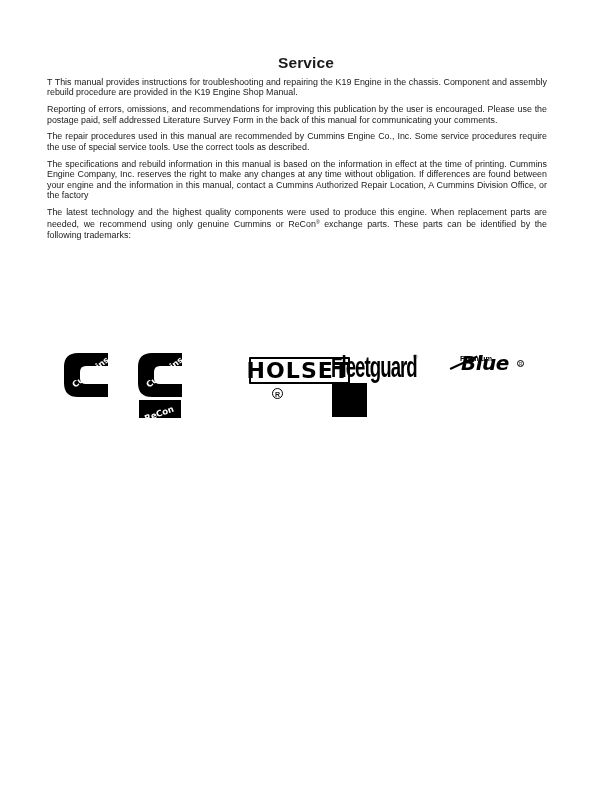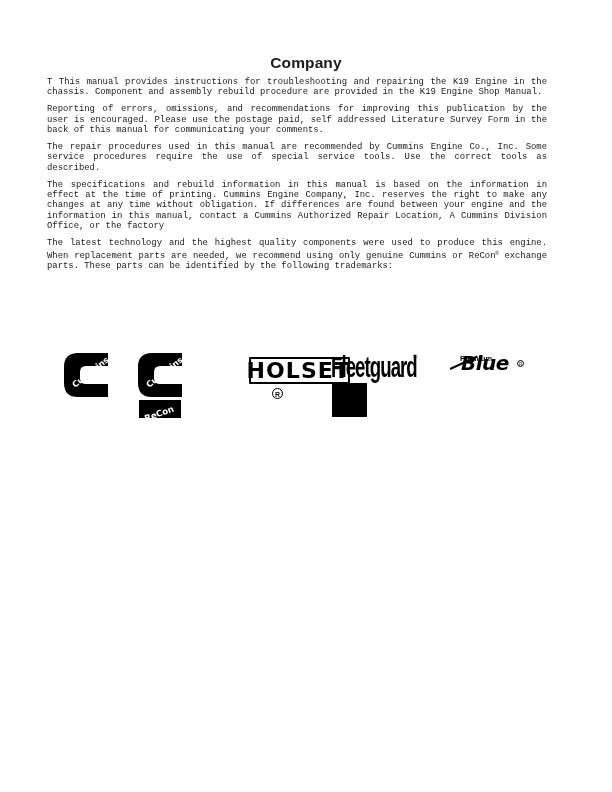--- a/index.html
+++ b/index.html
@@ -1,19 +1,19 @@
 <!DOCTYPE html>
 <html><head>
   <meta charset="utf-8">
   <style>
     html, body { margin: 0; padding: 0; background: #ffffff; }
     body { width: 612px; height: 792px; position: relative; overflow: hidden; font-family: "Liberation Sans", sans-serif; color: #1a1a1a; }
     .title { position: absolute; left: 0; width: 612px; top: 54px; text-align: center; font-weight: bold; font-size: 15.5px; letter-spacing: 0.1px; }
     .body-text { position: absolute; left: 47px; width: 500px; top: 77px; font-size: 8.9px; line-height: 10.45px; }
-    .body-text p { margin: 0 0 6.3px 0; text-align: justify; font-family: Liberation Mono, monospace; }
+    .body-text p { margin: 0 0 6.3px 0; text-align: justify; }
     sup.reg { font-size: 5px; vertical-align: 3px; }
 
     .logo { position: absolute; }
     
     .cummins-c { width: 44px; height: 44px; }
     .cummins-c svg { display: block; }
 
     .holset { left: 205px; top: 357px; width: 101px; height: 27px; border: 2px solid #000; border-radius: 1px; box-sizing: border-box; display: flex; align-items: center; justify-content: flex-end; margin-left: 44px; }
     .holset-inner { font-weight: bold; font-size: 21px; letter-spacing: 1px; color: #000; font-family: "DejaVu Sans", sans-serif; transform: scaleX(1.05); }
     .holset-reg { left: 272px; top: 388px; width: 11px; height: 11px; border: 1px solid #000; border-radius: 50%; font-size: 7px; font-weight: bold; text-align: center; line-height: 11px; box-sizing: border-box; }
@@ -23,21 +23,21 @@
     .fleetguard-reg { left: 413px; top: 354px; font-size: 6px; }
 
     .premium-text { left: 460px; top: 354px; font-size: 7.5px; font-weight: bold; color: #000; }
     .blue-text { left: 461px; top: 352px; font-size: 20px; font-weight: bold; font-style: italic; color: #000; letter-spacing: -0.5px; font-family: "DejaVu Sans", sans-serif; line-height: 22px; }
     .blue-slash { left: 450px; top: 368px; width: 30px; height: 1.5px; background: #000; transform: rotate(-25deg); transform-origin: left center; }
     .blue-reg { left: 517px; top: 360px; width: 7px; height: 7px; border: 1px solid #000; border-radius: 50%; font-size: 4.5px; text-align: center; line-height: 7px; box-sizing: border-box; }
   </style>
 </head>
 <body>
 
-<div class="title">Company</div>
+<div class="title">Service</div>
 
 <div class="body-text">
   <p>T This manual provides instructions for troubleshooting and repairing the K19 Engine in the chassis. Component and assembly rebuild procedure are provided in the K19 Engine Shop Manual.</p>
   <p>Reporting of errors, omissions, and recommendations for improving this publication by the user is encouraged. Please use the postage paid, self addressed Literature Survey Form in the back of this manual for communicating your comments.</p>
   <p>The repair procedures used in this manual are recommended by Cummins Engine Co., Inc. Some service procedures require the use of special service tools. Use the correct tools as described.</p>
   <p>The specifications and rebuild information in this manual is based on the information in effect at the time of printing. Cummins Engine Company, Inc. reserves the right to make any changes at any time without obligation. If differences are found between your engine and the information in this manual, contact a Cummins Authorized Repair Location, A Cummins Division Office, or the factory</p>
   <p><span>The latest technology and the highest quality components were used to produce this engine. When replacement parts are needed, we recommend using only genuine Cummins or ReCon</span><sup class="reg">®</sup><span> exchange parts. These parts can be identified by the following trademarks:</span></p>
 </div>
 
 <div class="logo cummins-c" style="left:64px; top:353px;">

